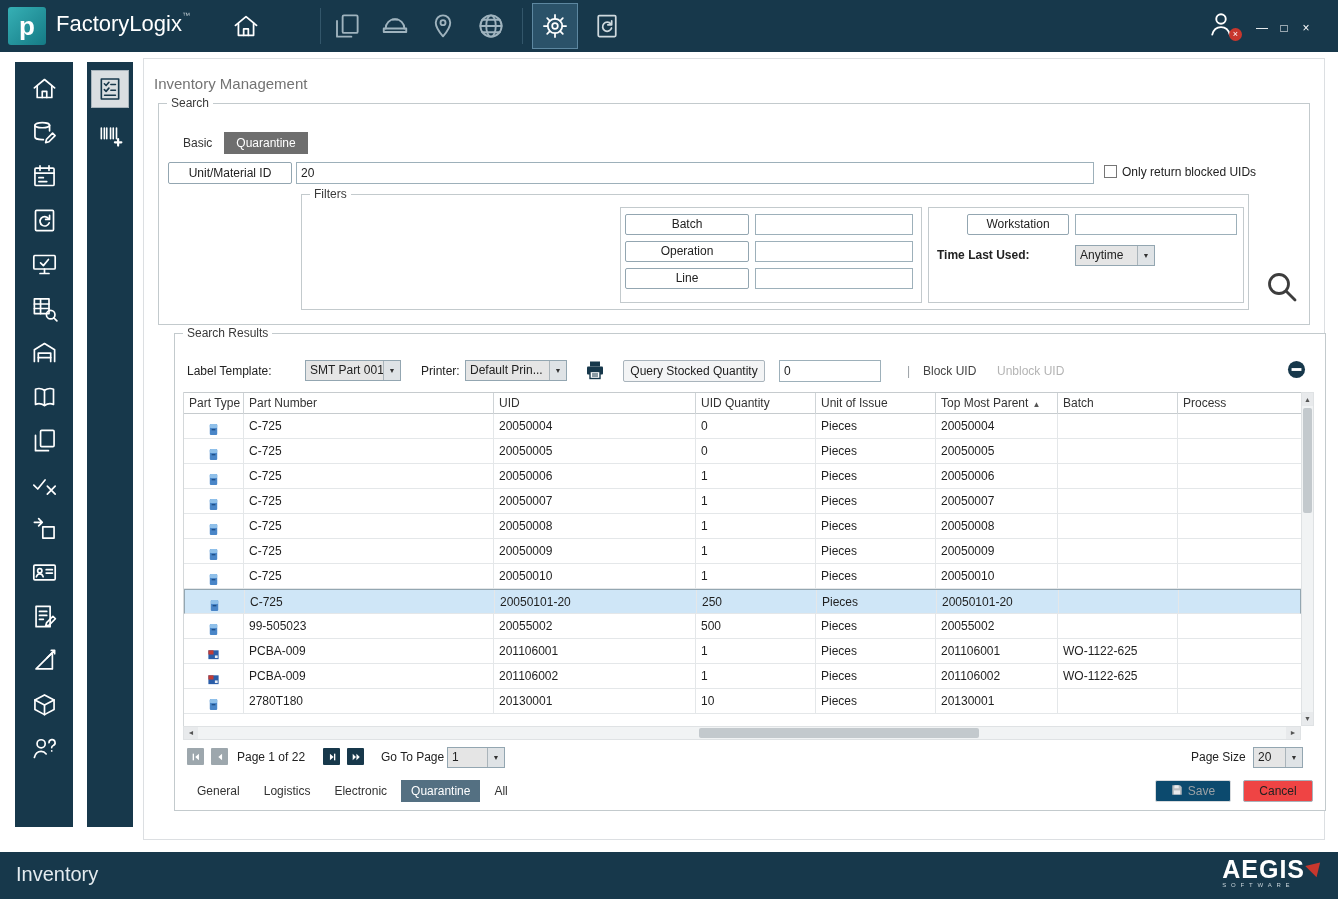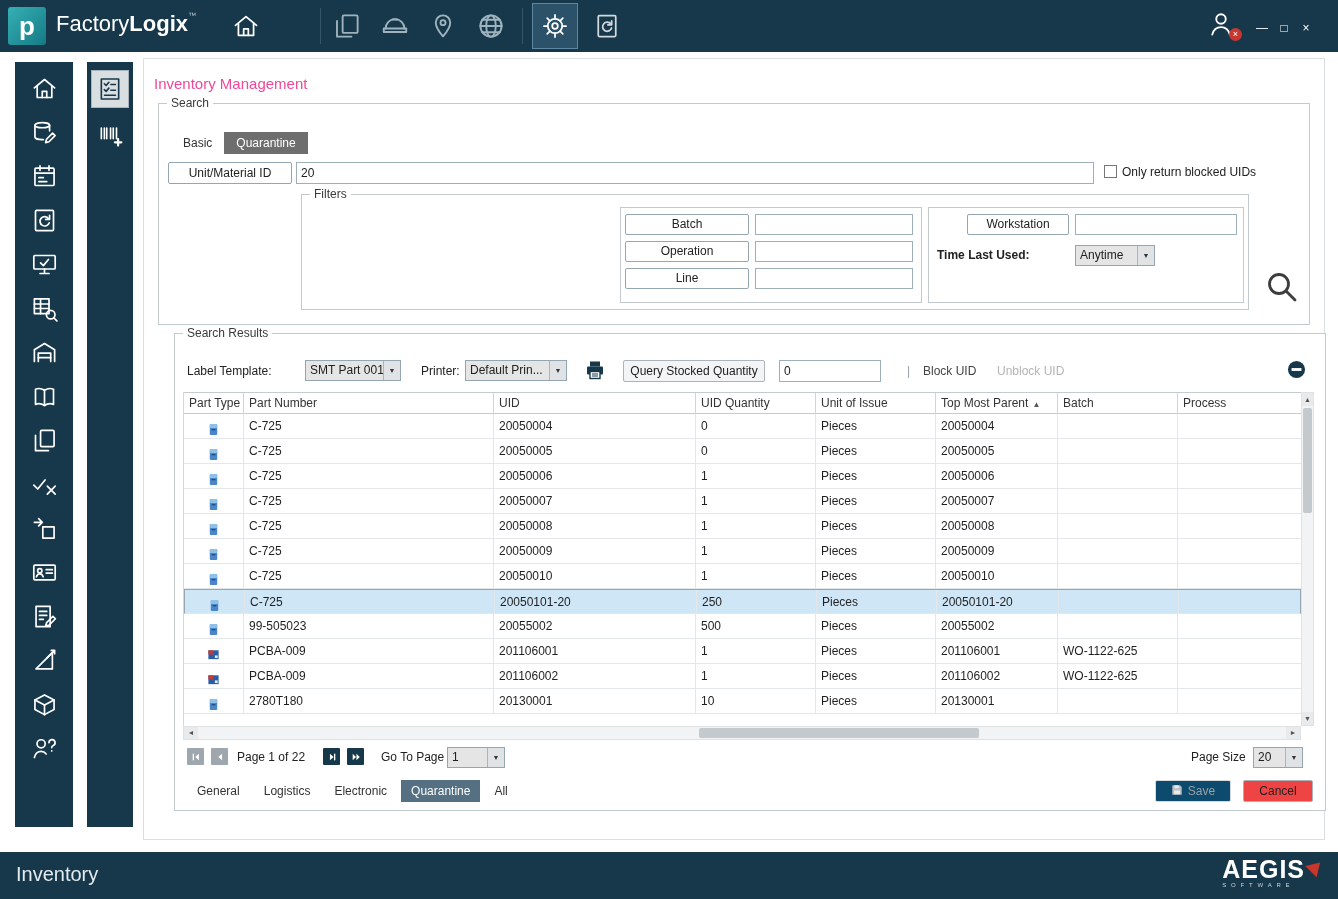--- a/index.html
+++ b/index.html
@@ -7,21 +7,21 @@
   body { font-family: "Liberation Sans", sans-serif; font-size: 12px; color: #222; }
   #app { position: relative; width: 1338px; height: 899px; overflow: hidden; background: #fff; }
 
   
   #topbar { position:absolute; left:0; top:0; width:1338px; height:52px; background:#17384b; color:#fff; }
   .logo-sq { position:absolute; left:8px; top:7px; width:38px; height:38px; border-radius:3px;
              background:linear-gradient(135deg,#36b0b5,#157a85); color:#fff; font-size:26px; font-weight:bold;
              display:flex; align-items:center; justify-content:center; }
   .app-name { position:absolute; left:56px; top:11px; font-size:22px; color:#fff; white-space:nowrap; }
   .app-name .an1 { font-weight:300; }
-  .app-name .an2 { font-weight:bold; }
+  .app-name .an2 { font-weight:normal; }
   .app-name .tm { font-size:8px; vertical-align:top; color:#b9c6cd; }
   .tb-home { position:absolute; left:232px; top:12px; width:28px; height:28px; color:#fff; }
   .tb-sep { position:absolute; top:8px; width:1px; height:36px; background:#33566a; }
   .s1 { left:320px; } .s2 { left:522px; }
   #topbar-nav { position:absolute; left:332px; top:11px; display:flex; gap:18px; }
   #topbar-nav .tb-icon { width:30px; height:30px; color:#9fb3be; cursor:pointer; }
   #topbar-tools { position:absolute; left:532px; top:3px; display:flex; gap:6px; }
   .tool-tile { width:46px; height:46px; display:flex; align-items:center; justify-content:center; color:#cfd9de; cursor:pointer; border:1px solid transparent; }
   .tool-tile .ico { width:28px; height:28px; display:block; }
   .tool-tile.active { background:#2b5269; border-color:#5d87a0; color:#fff; }
@@ -39,21 +39,21 @@
   #rail { position:absolute; left:87px; top:62px; width:46px; height:765px; background:#17384b; }
   .rail-tile { position:absolute; left:4px; width:38px; height:38px; display:flex; align-items:center; justify-content:center;
                color:#fff; cursor:pointer; border:1px solid transparent; }
   .rail-tile .ico { width:26px; height:26px; display:block; }
   .rail-tile.active { background:#d9dee1; border-color:#a8b4bc; color:#17384b; }
   #rail .rail-tile:nth-child(1) { top:8px; }
   #rail .rail-tile:nth-child(2) { top:54px; }
 
   
   #main { position:absolute; left:143px; top:58px; width:1182px; height:782px; background:#fff; border:1px solid #dcdfe2; }
-  #page-title { position:absolute; left:10px; top:16px; font-size:15px; font-weight:normal; color:#ec4899; }
+  #page-title { position:absolute; left:10px; top:16px; font-size:15px; font-weight:normal; color:#737373; }
 
   .grp { position:absolute; border:1px solid #c3cacd; background:#fff; }
   .grp-label { position:absolute; top:-8px; left:8px; background:#fff; padding:0 4px; font-size:12px; color:#3a3a3a; }
 
   #grp-search { left:14px; top:44px; width:1152px; height:222px; }
   #search-tabs { position:absolute; left:12px; top:28px; display:flex; }
   .stab { height:22px; line-height:22px; padding:0 12px; color:#333; cursor:pointer; }
   .stab.active { background:#6e6e6e; color:#fff; }
 
   .btn { display:inline-block; border:1px solid #93a6b1; background:#fff; border-radius:2px; color:#222;

